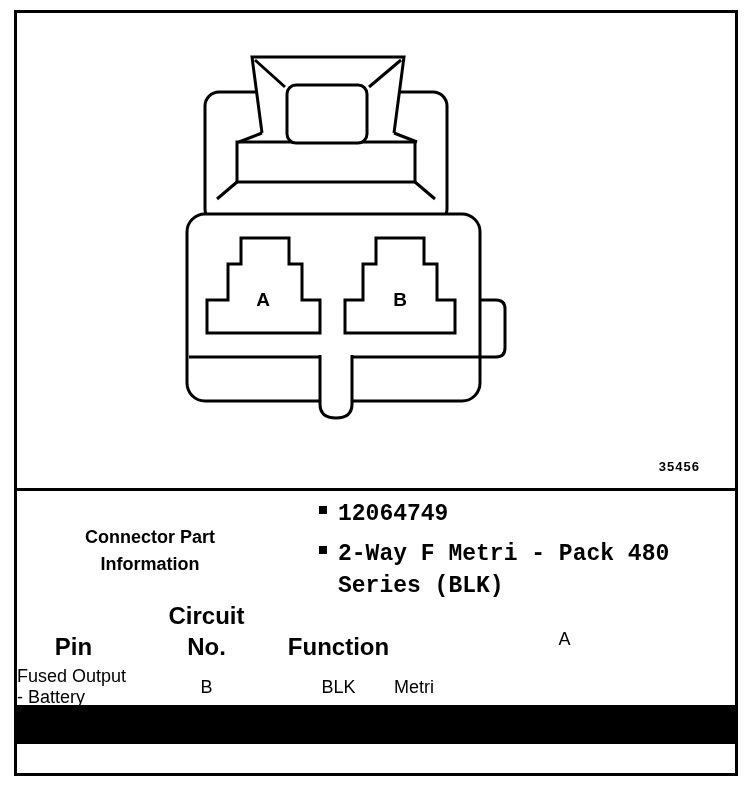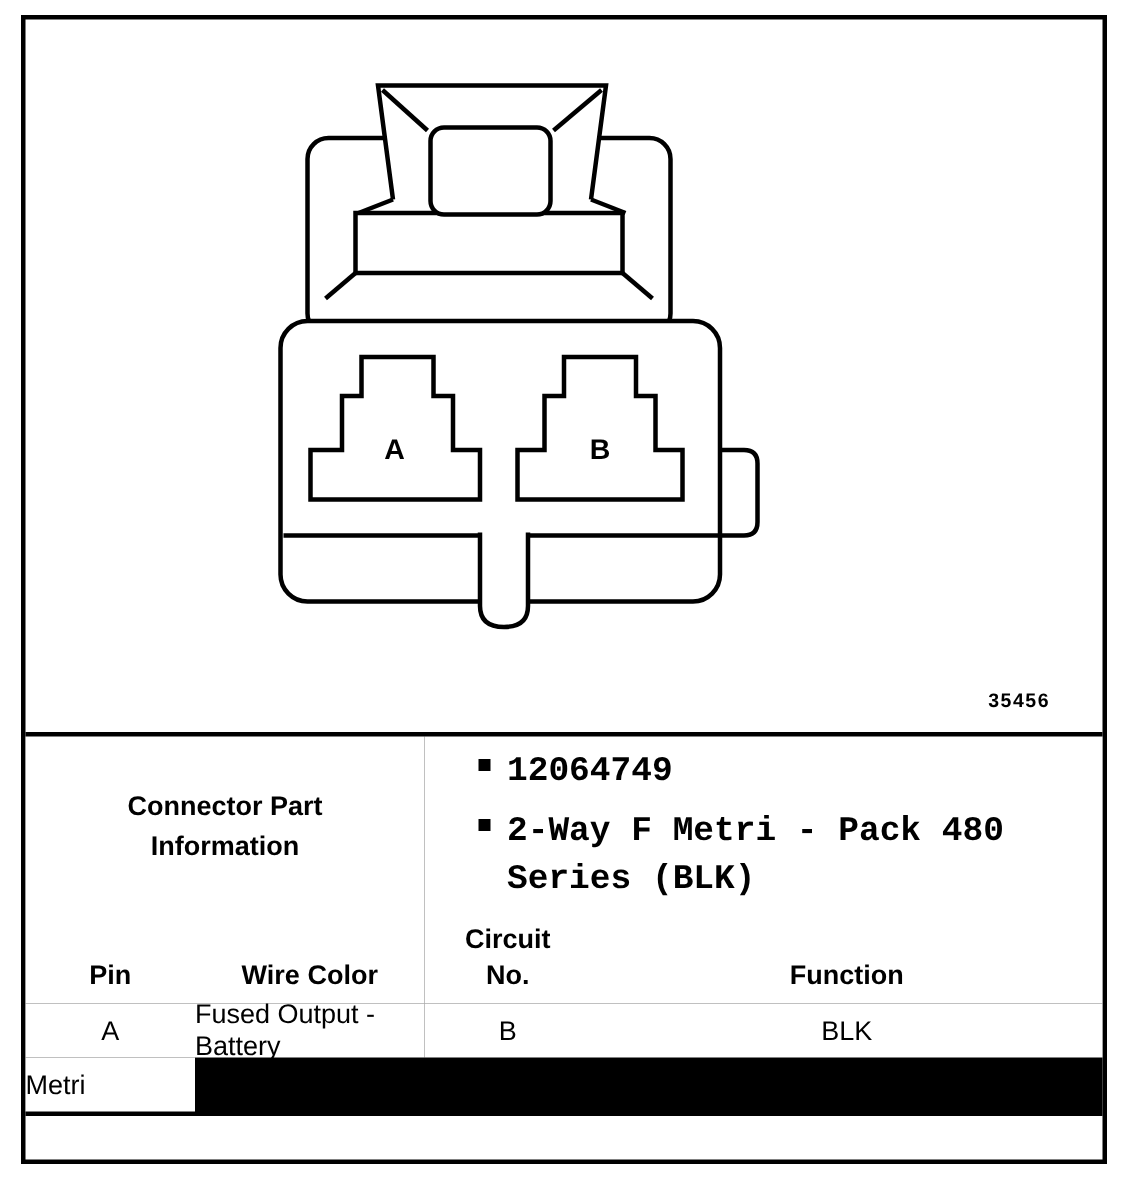--- a/index.html
+++ b/index.html
@@ -50,21 +50,21 @@
     grid-column:3/5;grid-row:1;
     flex-direction:column;justify-content:center;
     padding-left:36px;gap:9px;box-sizing:border-box;
   }
   .bullet{display:flex;}
   .bullet .sq{width:8px;height:8px;background:#000;margin:7px 11px 0 0;flex:none;}
   .bullet .bt{font-weight:bold;font-size:23px;line-height:1.35;font-family:Liberation Mono, monospace;}
   .hc{
     align-items:flex-end;justify-content:center;
     padding-bottom:7px;box-sizing:border-box;
-    font-weight:bold;font-size:18px;
+    font-weight:bold;font-size:24px;
   }
   .hc .preline{text-align:center;line-height:1.3;}
   .dc{align-items:center;justify-content:center;font-size:18px;}
   .dc-left{justify-content:flex-start;box-sizing:border-box;}
 </style>
 </head>
 <body>
 
 <div class="page">
   <div class="frame"></div>
@@ -111,23 +111,20 @@
         <span class="sq"></span>
         <span class="bt preline">2-Way F Metri - Pack 480
 Series (BLK)</span>
       </div>
     </div>
 
     <div class="cell hc">
       <span class="preline">Pin</span>
     </div>
     <div class="cell hc">
-      <span class="preline">Wire Color</span>
-    </div>
-    <div class="cell hc">
       <span class="preline">Circuit
 No.</span>
     </div>
     <div class="cell hc">
       <span class="preline">Function</span>
     </div>
 
     <div class="cell dc">
       <span>A</span>
     </div>

